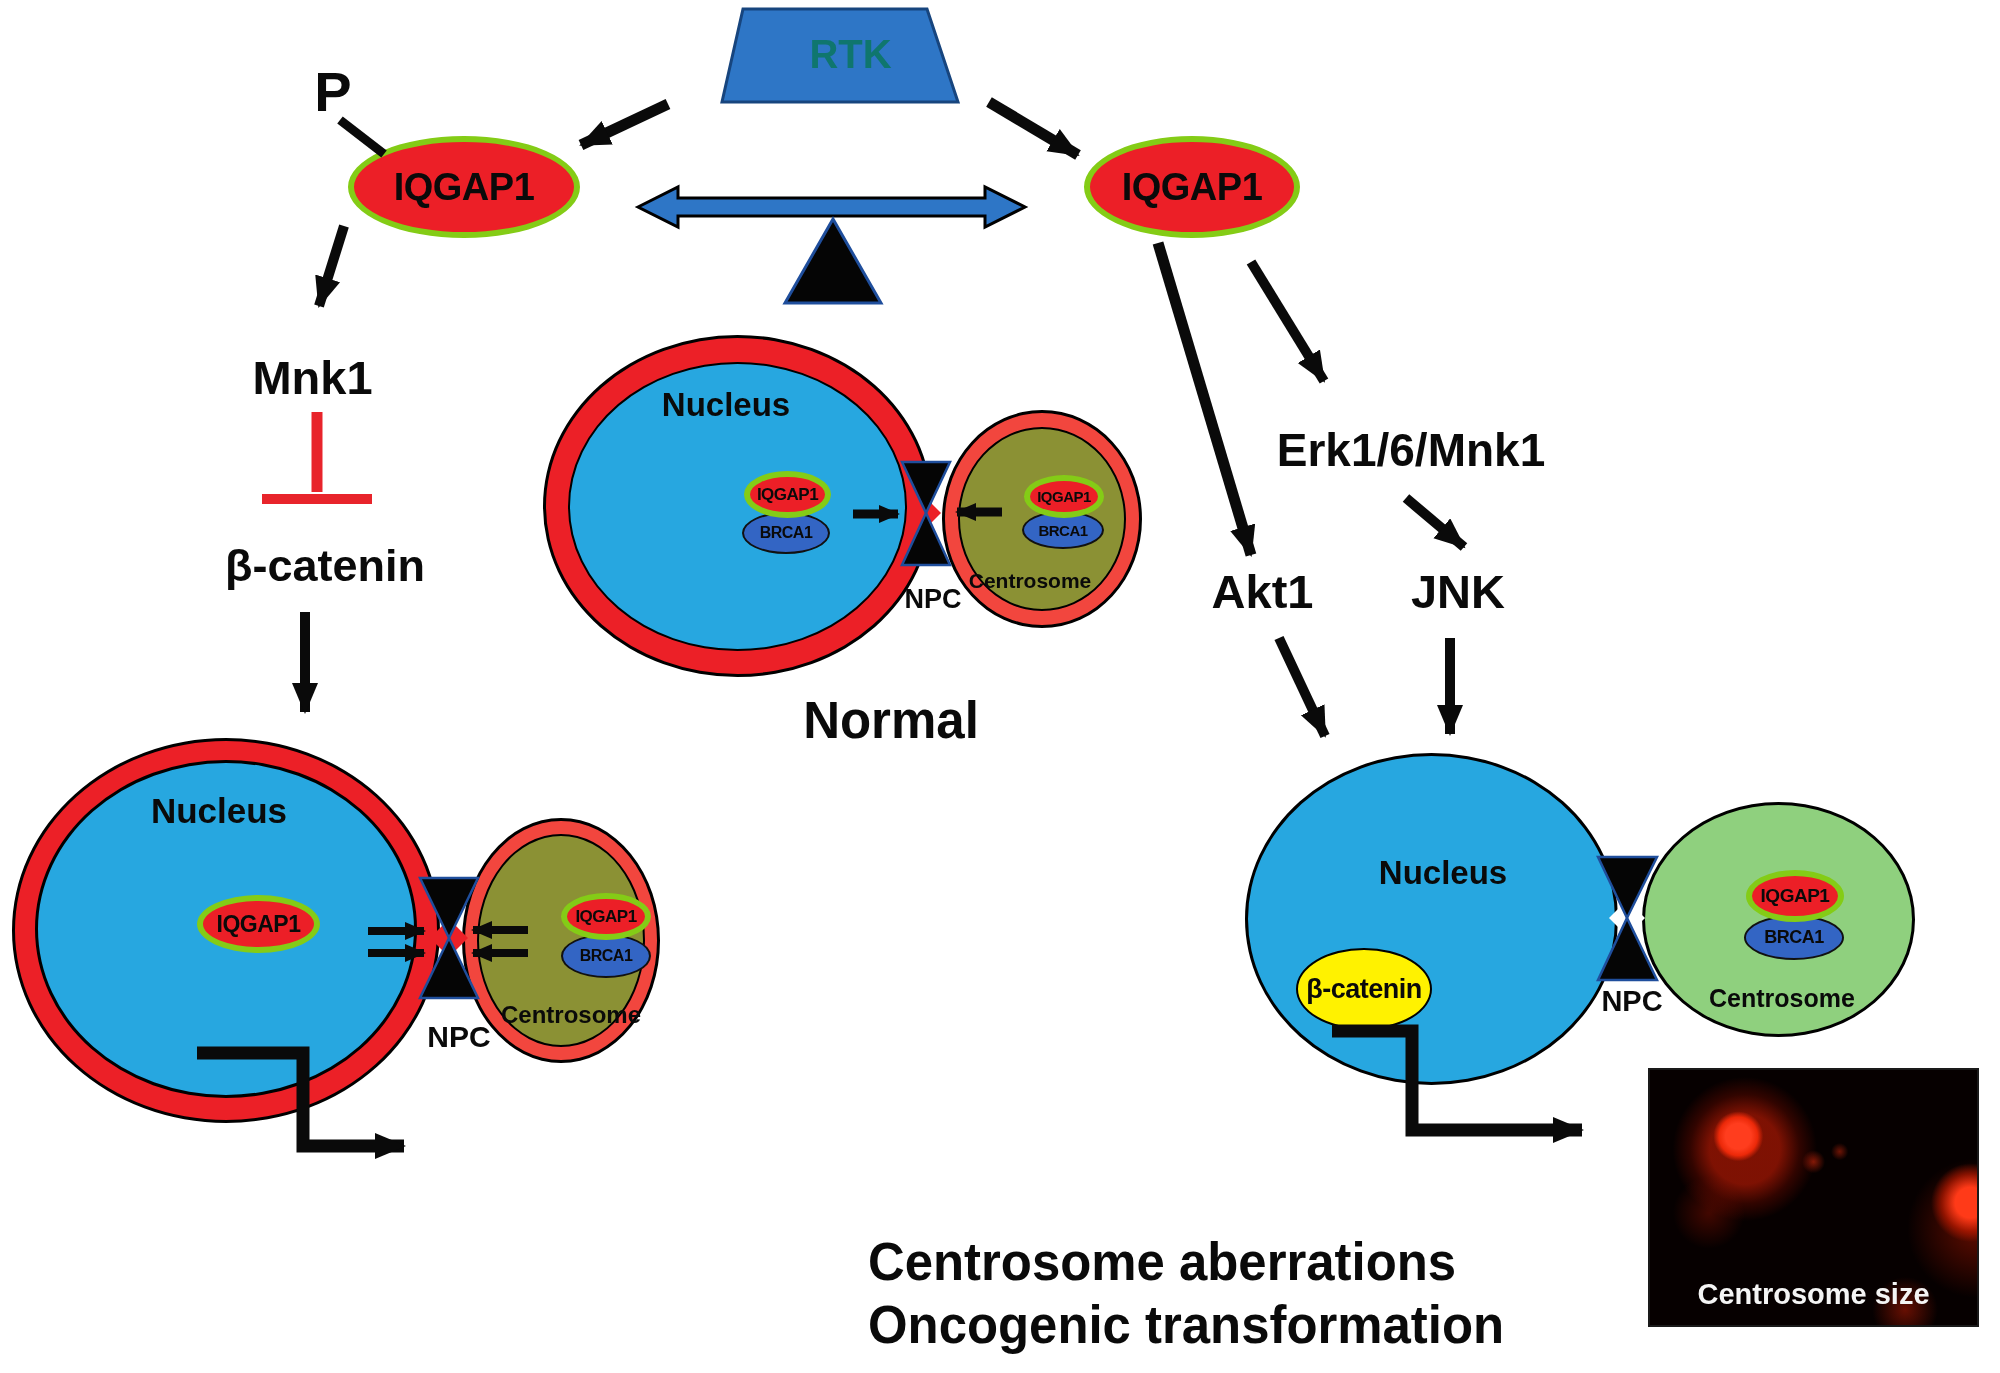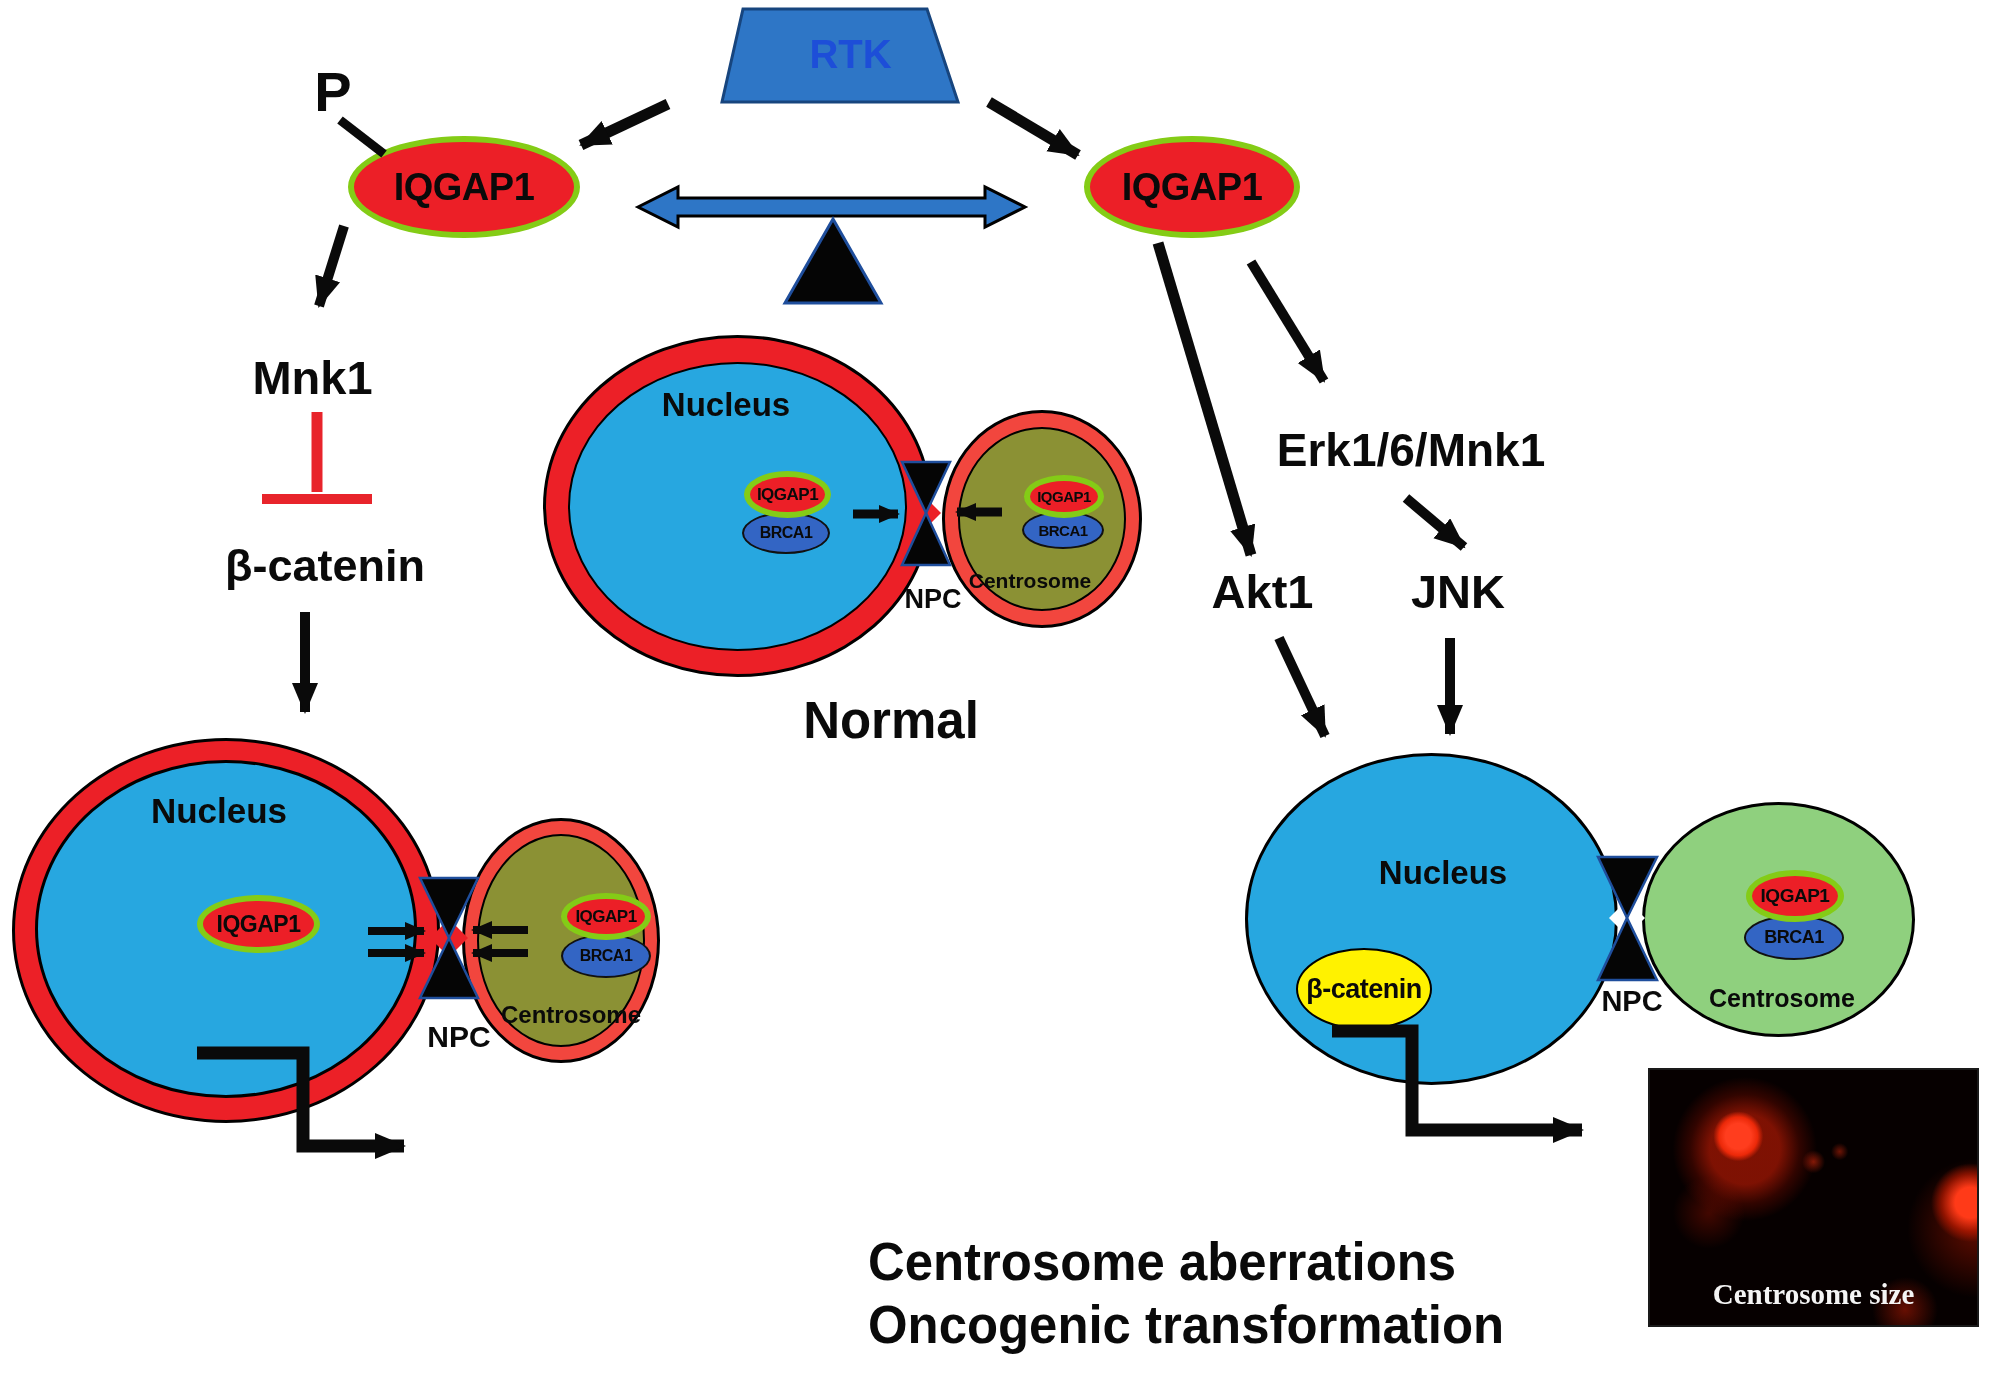--- a/index.html
+++ b/index.html
@@ -42,21 +42,20 @@
     background:
       radial-gradient(circle 32px at 27% 26%, #ff3d1e 0 40%, rgba(255,45,10,.85) 60%, transparent 78%),
       radial-gradient(circle 88px at 29% 31%, rgba(225,32,5,.55) 0 40%, rgba(150,15,0,.3) 62%, transparent 82%),
       radial-gradient(circle 46px at 18% 56%, rgba(165,20,0,.38), transparent 78%),
       radial-gradient(circle 16px at 50% 36%, rgba(235,45,12,.55), transparent 72%),
       radial-gradient(circle 12px at 58% 32%, rgba(235,45,12,.45), transparent 72%),
       radial-gradient(circle 48px at 98% 52%, #ff3a18 0 32%, rgba(205,28,0,.6) 60%, transparent 82%),
       radial-gradient(circle 85px at 100% 62%, rgba(190,25,0,.5), transparent 82%),
       radial-gradient(circle 42px at 78% 94%, rgba(200,30,5,.5), transparent 78%),
       #060000;
-    font-family: Liberation Serif, serif;
   }
 </style>
 </head>
 <body>
 
 <div id="canvas">
 
   <div class="ellipse" style="left:12px;top:738px;width:428px;height:385px;background:var(--c-ring_red);border:3px solid #000;">
     <div class="ellipse" style="left:20px;top:19px;right:20px;bottom:22px;background:var(--c-nucleus_blue);border:3px solid #000;"></div>
   </div>
@@ -177,21 +176,21 @@
       <polygon class="npc-tri" points="902,462 950,462 926,513"></polygon>
       <polygon class="npc-tri" points="902,565 950,565 926,513"></polygon>
     </g>
     <g>
       <path d="M1609,918 L1627,900 L1645,918 L1627,936 Z" fill="#ffffff"></path>
       <polygon class="npc-tri" points="1598,857 1657,857 1627,918"></polygon>
       <polygon class="npc-tri" points="1598,980 1657,980 1627,918"></polygon>
     </g>
   </svg>
 
-  <div class="label lbl-layer" style="left:743px;top:34px;width:215px;font-size:40px;color:#1d4ed8;">RTK</div>
+  <div class="label lbl-layer" style="left:743px;top:34px;width:215px;font-size:40px;color:#0f766e;">RTK</div>
 
   <div class="label lbl-layer" style="left:303px;top:64px;width:60px;font-size:56px;">P</div>
 
 
   <div class="label lbl-layer" style="left:230px;top:354px;width:165px;font-size:47px;">Mnk1</div>
 
   <div class="label lbl-layer" style="left:200px;top:543px;width:250px;font-size:45px;">β-catenin</div>
 
   <div class="label lbl-layer" style="left:1260px;top:427px;width:302px;font-size:46px;">Erk1/6/Mnk1</div>
 

